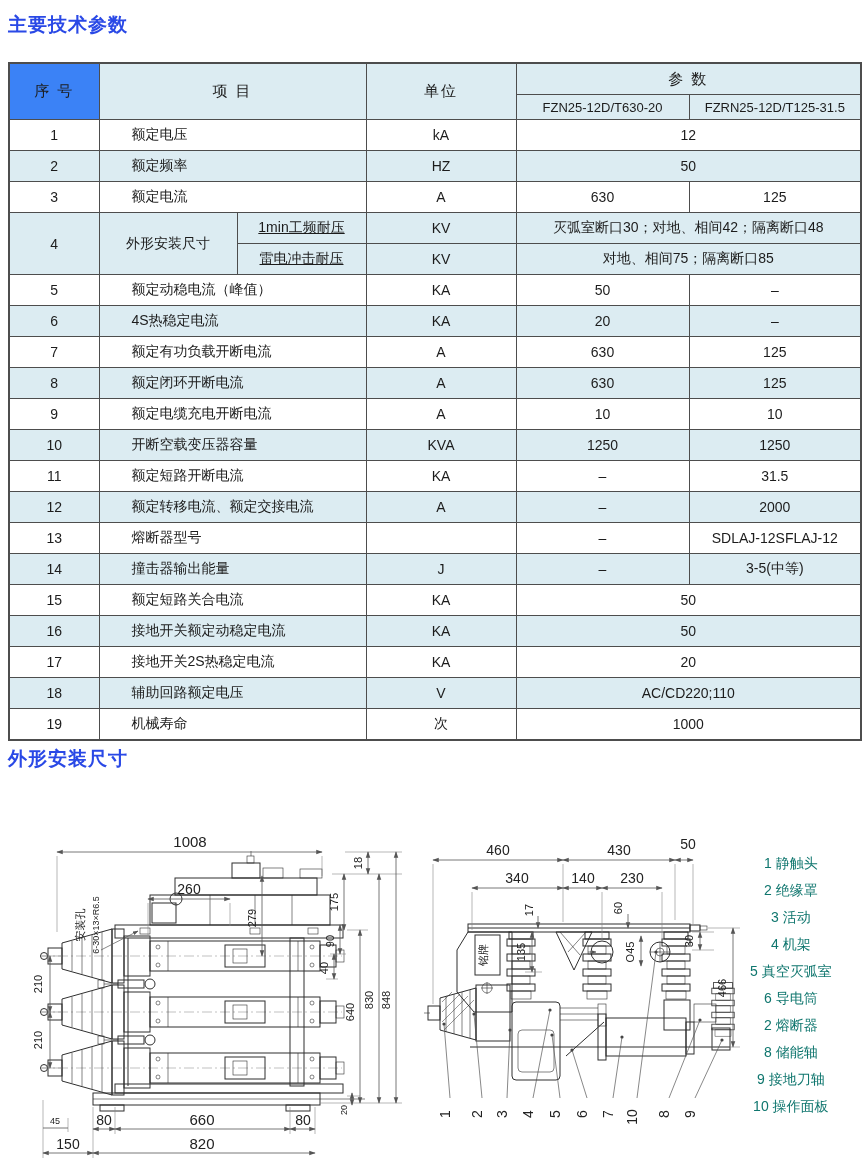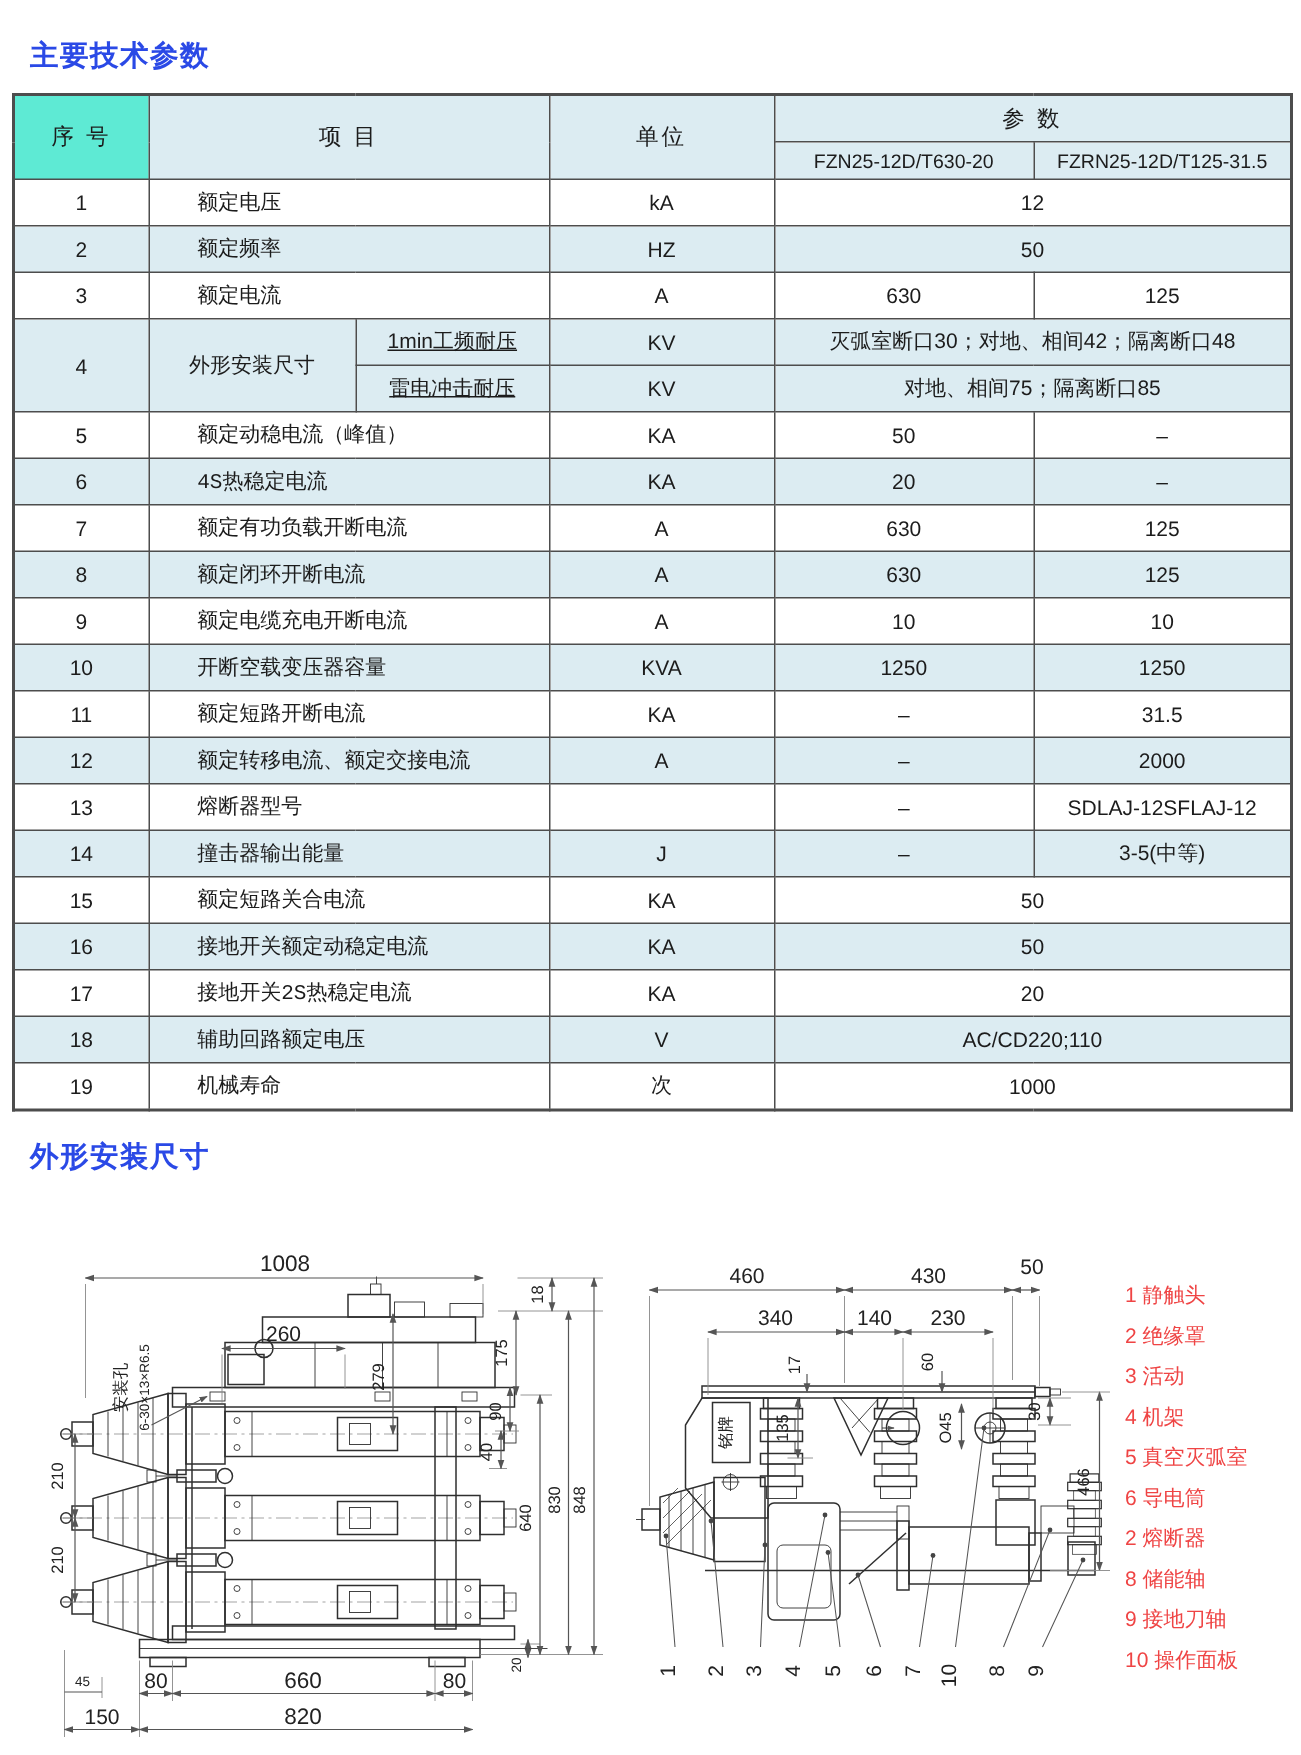--- a/index.html
+++ b/index.html
@@ -1,49 +1,49 @@
 <!DOCTYPE html>
 <html><head>
 <meta charset="utf-8">
 <style>
   html,body{margin:0;padding:0;background:#ffffff;}
   body{font-family:"Liberation Sans","DejaVu Sans",sans-serif;color:#1c1c1c;}
   .page{position:relative;width:867px;height:1170px;background:#fff;overflow:hidden;}
-  .sec-title{position:absolute;left:8px;font-size:19px;font-weight:bold;color:#2a49e6;letter-spacing:1px;margin:12px;}
+  .sec-title{position:absolute;left:8px;font-size:19px;font-weight:bold;color:#2a49e6;letter-spacing:1px;margin:0;}
   #title1{top:12px;}
   #title2{top:746px;}
 
   table.spec{position:absolute;left:8px;top:62px;width:852px;border-collapse:collapse;table-layout:fixed;
              font-size:14px;color:#1c1c1c;border:2px solid #4d4d4d;}
   table.spec th,table.spec td{border:1px solid #4d4d4d;text-align:center;vertical-align:middle;
              padding:0 2px;height:30px;font-weight:normal;overflow:hidden;white-space:nowrap;}
   table.spec thead th{background:#dcecf2;font-size:15px;letter-spacing:2px;}
   table.spec thead tr.models th{font-size:13px;letter-spacing:0;height:24px;}
-  table.spec thead th.plain{background:#5eead4;}
+  table.spec thead th.plain{background:#3b82f6;}
   table.spec tr.alt td{background:#dcecf2;}
-  table.spec td.left{text-align:left;padding-left:32px;font-family:Liberation Mono, monospace;}
+  table.spec td.left{text-align:left;padding-left:32px;}
   table.spec td.subitem{text-align:center;text-decoration:underline;}
 
   svg.draw{position:absolute;}
   #leftDraw{left:20px;top:815px;width:415px;height:355px;}
   #rightDraw{left:420px;top:825px;width:330px;height:330px;}
   svg .part{stroke:#2f2f2f;stroke-width:1;fill:none;}
   svg .thin{stroke:#2f2f2f;stroke-width:0.6;fill:none;}
   svg .dim{stroke:#555;stroke-width:0.8;fill:none;}
   svg .ext{stroke:#888;stroke-width:0.6;fill:none;}
   svg .cl{stroke:#999;stroke-width:0.6;fill:none;stroke-dasharray:10 3 2 3;}
   svg .ldr{stroke:#555;stroke-width:0.7;fill:none;}
   svg text{font-family:"Liberation Sans","DejaVu Sans",sans-serif;fill:#222;}
   svg .dt{font-size:14px;}
   svg .dt-lg{font-size:15px;}
   svg .dt-sm{font-size:11px;}
   svg .dt-xs{font-size:9px;}
   svg .hatch{fill:none;stroke:#2f2f2f;stroke-width:0.5;}
 
-  ul.legend{position:absolute;left:750px;top:850px;margin:0;padding:0;list-style:none;font-size:14px;color:#ef4444;}
+  ul.legend{position:absolute;left:750px;top:850px;margin:0;padding:0;list-style:none;font-size:14px;color:#0f766e;text-align:center;}
   ul.legend li{height:27px;line-height:27px;white-space:nowrap;}
 </style>
 </head>
 <body>
 
 <div class="page">
 
   <h2 class="sec-title" id="title1">主要技术参数</h2>
 
   <table class="spec">

